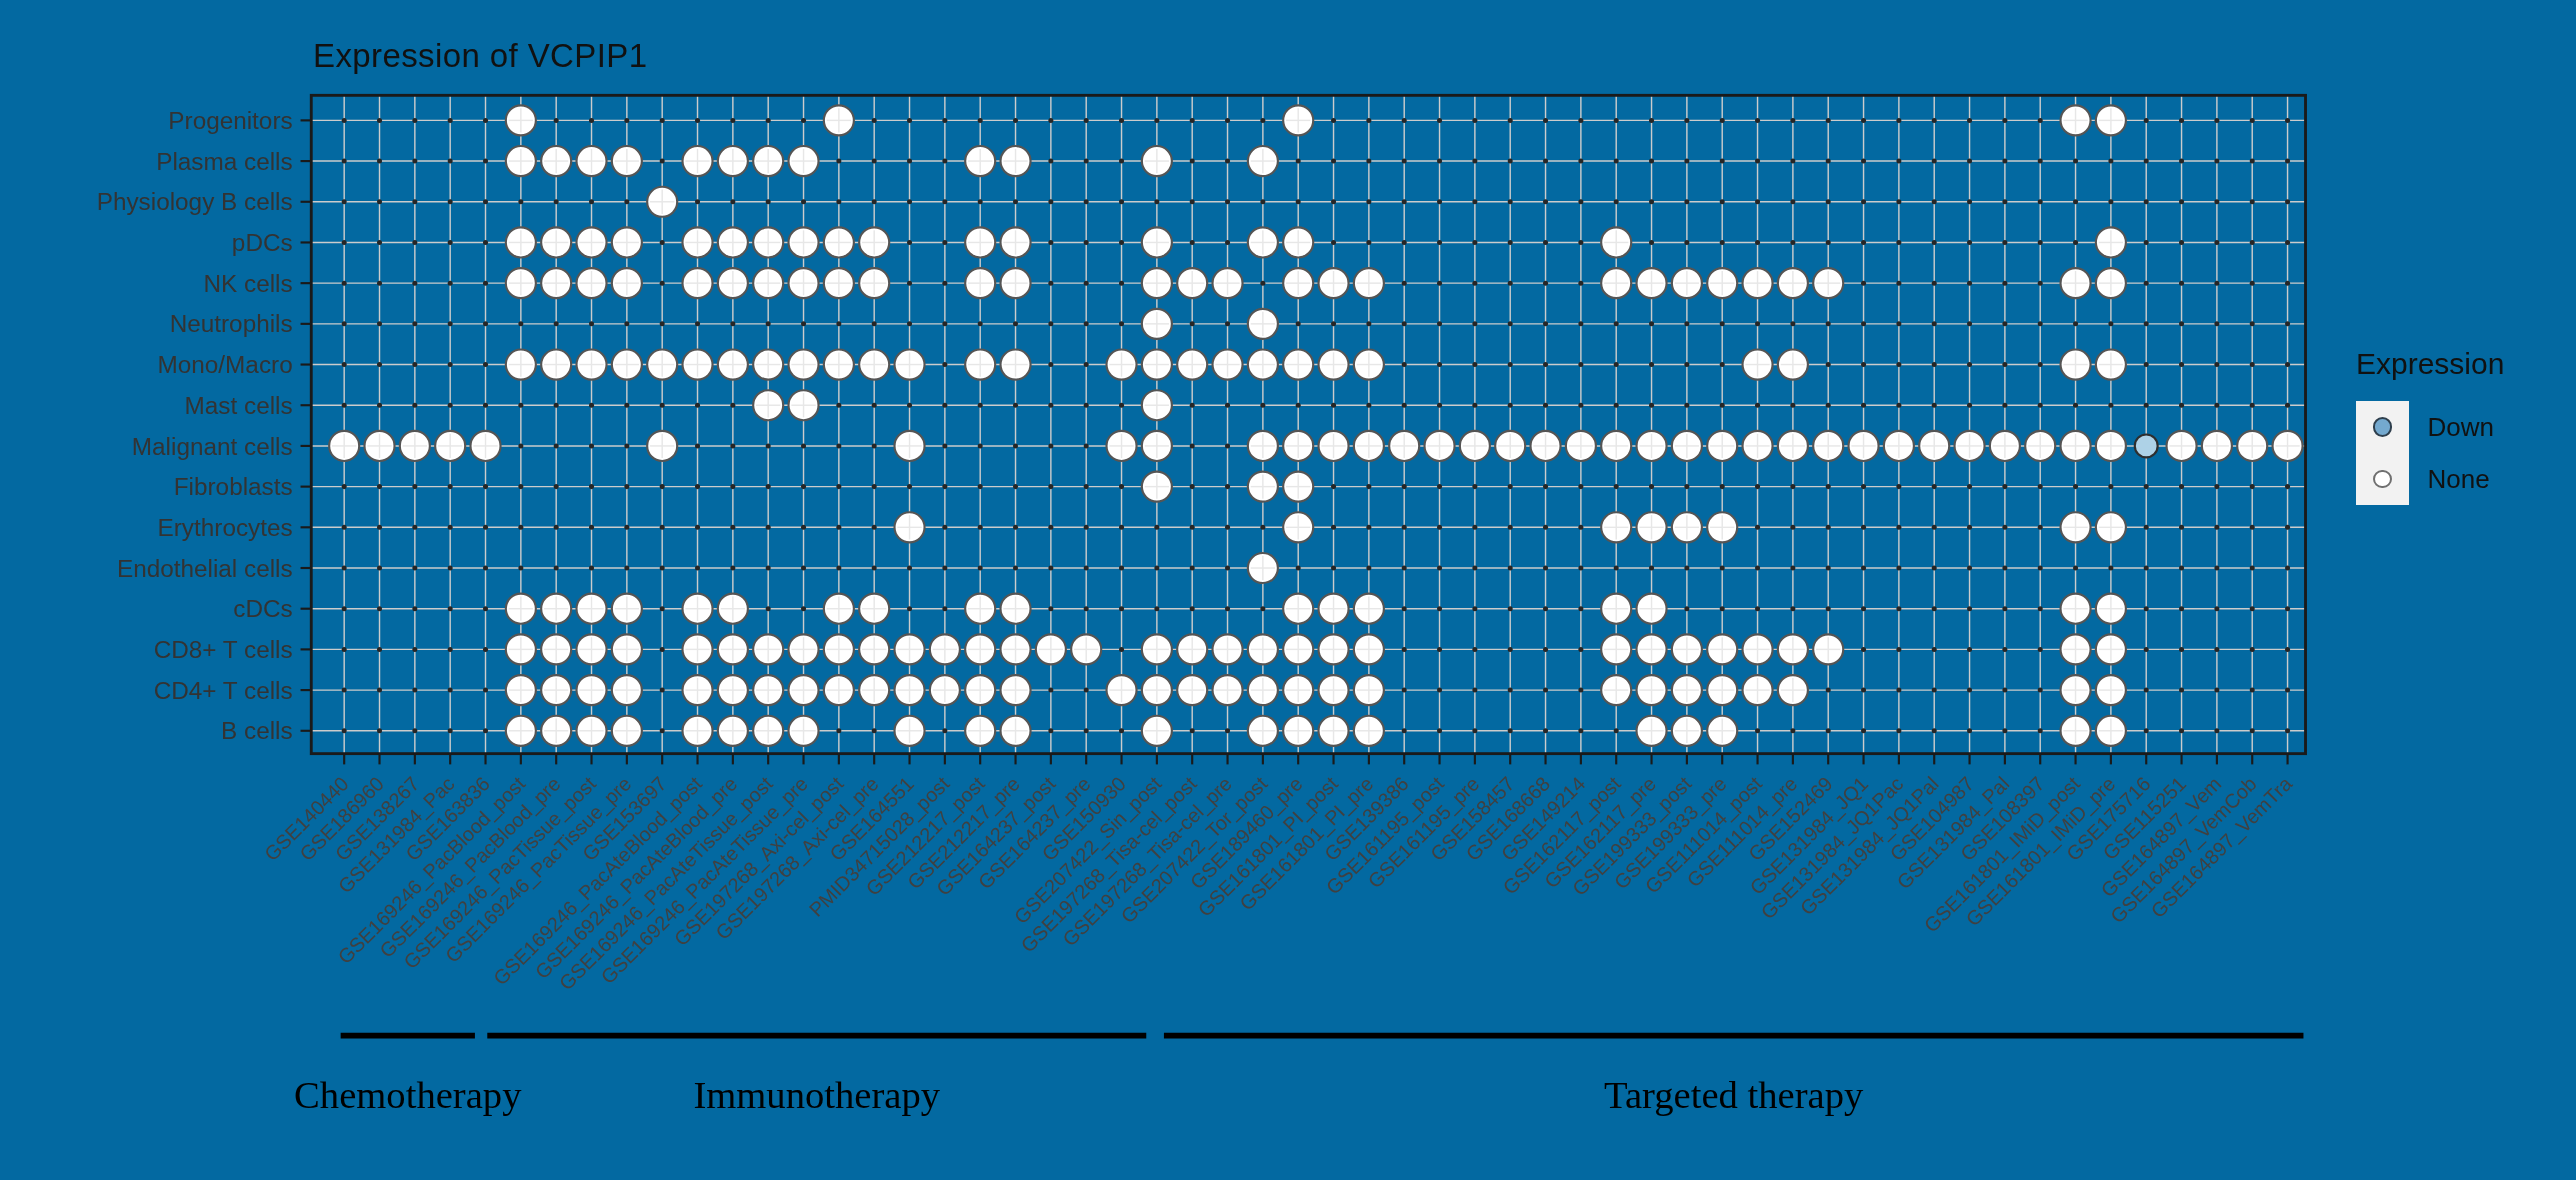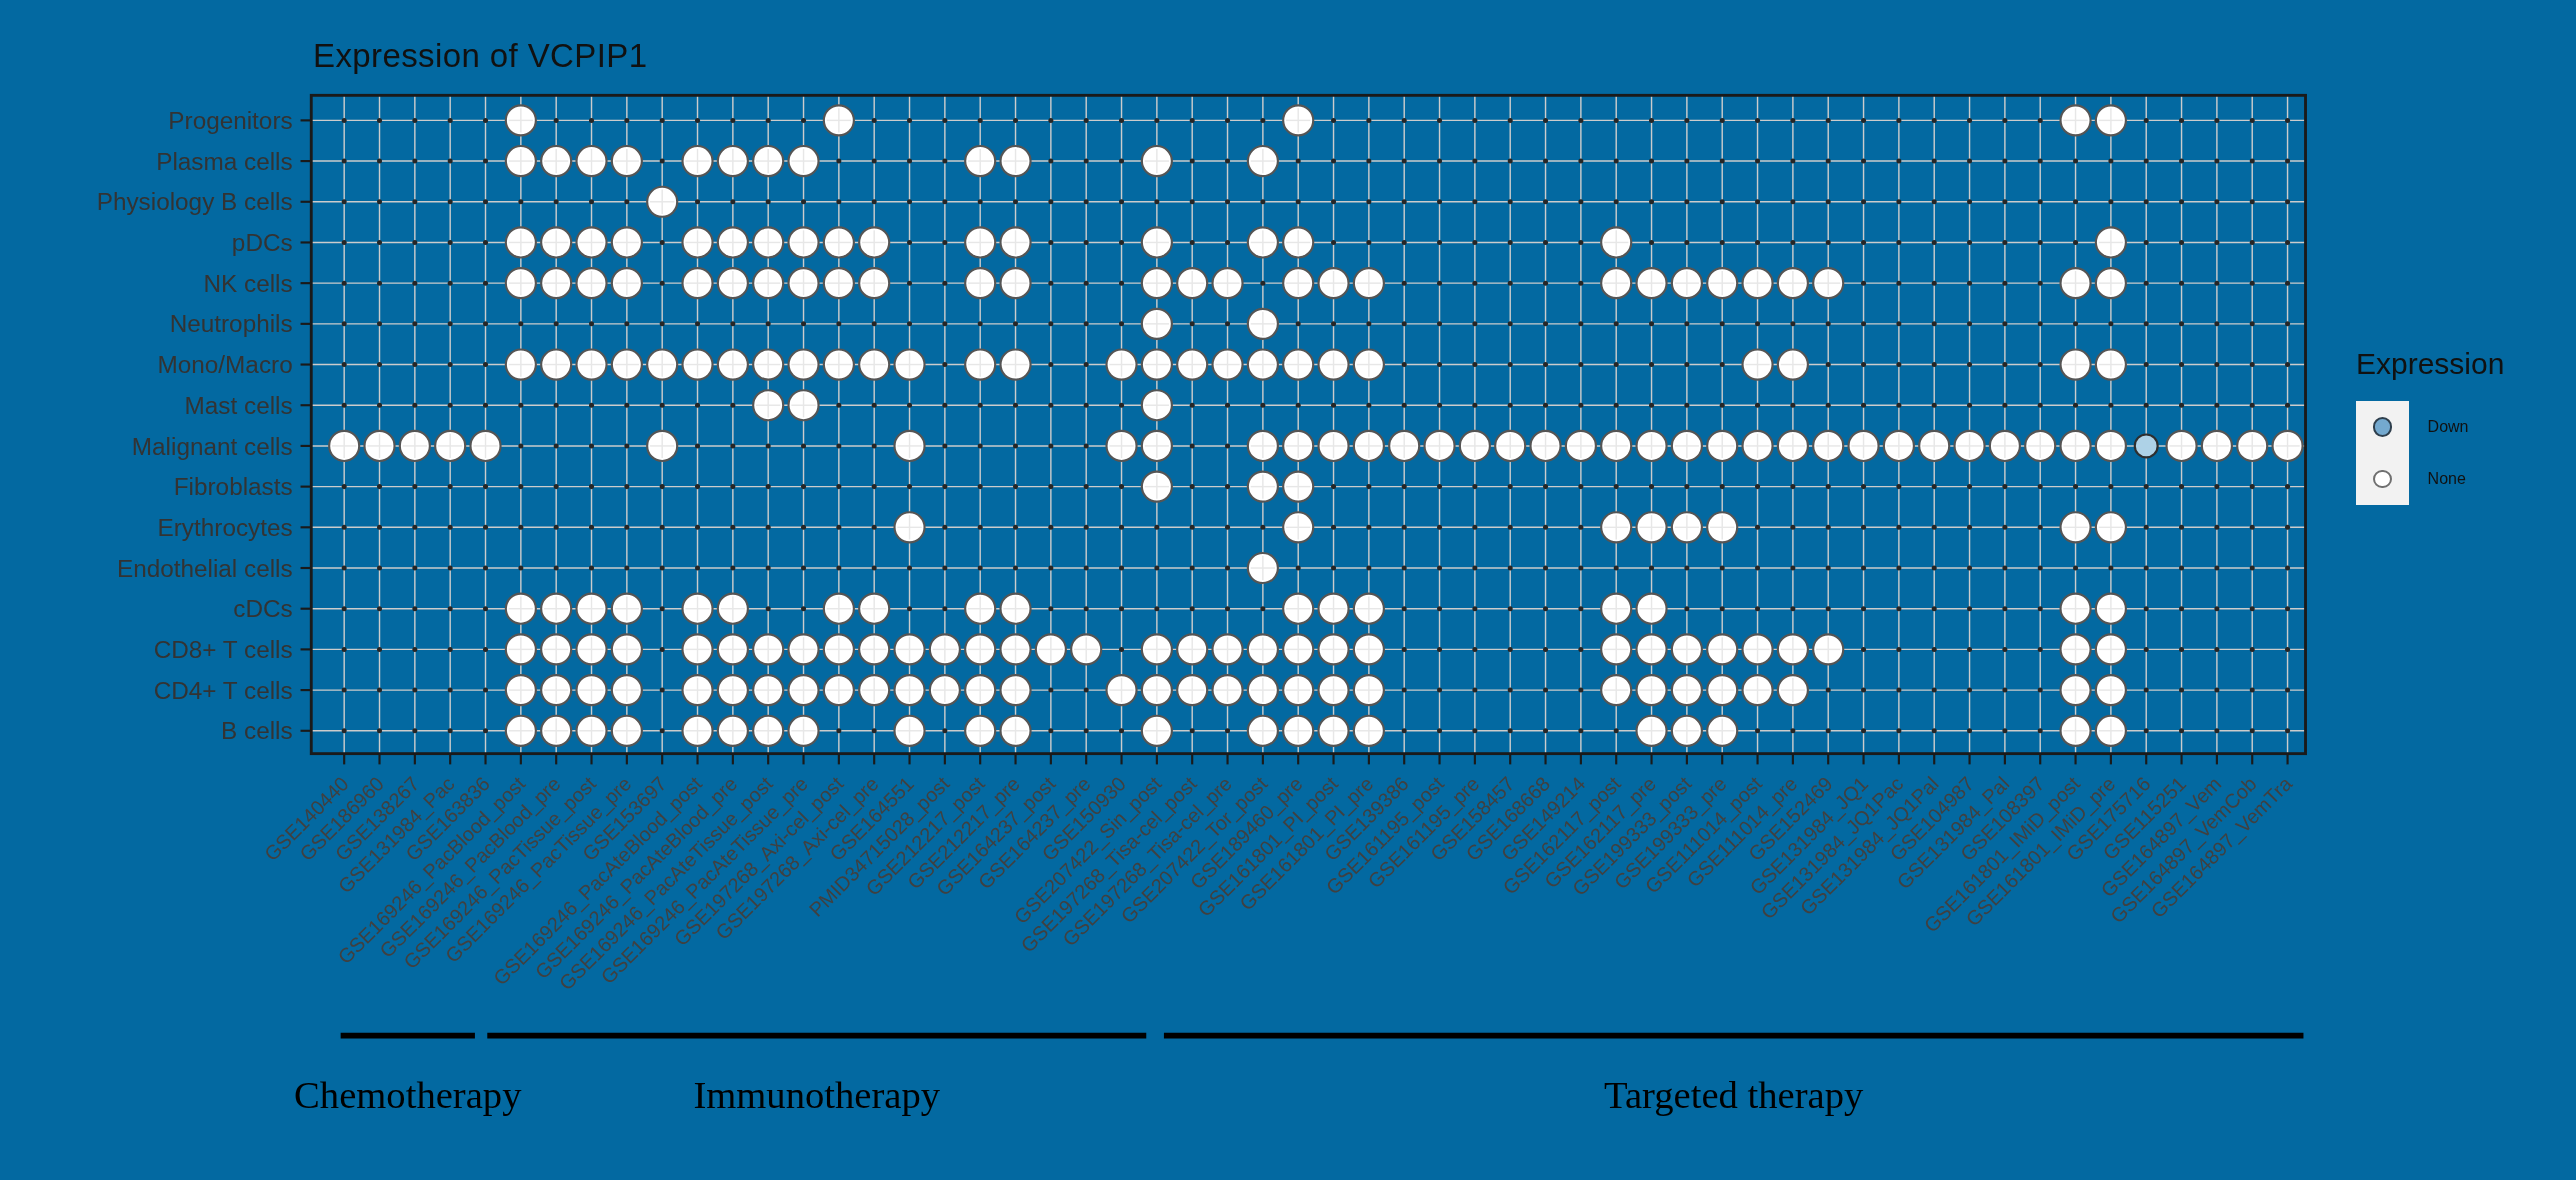--- a/index.html
+++ b/index.html
@@ -9,21 +9,21 @@
                font-weight:500;letter-spacing:0.4px;}
   #chart-svg-holder{position:absolute;left:0;top:0;width:2576px;height:1181px;}
   
   #legend{position:absolute;left:2356px;top:347px;text-align:center;}
   #legend .legend-title{font-size:30px;color:#111;margin-bottom:20px;}
   .legend-row{display:flex;align-items:center;height:52px;}
   .legend-key{width:53px;height:52px;background:#f2f2f2;display:flex;
               align-items:center;justify-content:center;}
   .legend-dot-down{width:15.7px;height:15.7px;border-radius:50%;border:2.1px solid #2e3f4d;}
   .legend-dot-none{width:14.3px;height:14.3px;border-radius:50%;background:#ffffff;border:2.1px solid #707070;}
-  .legend-label{font-size:16px;color:#111;margin-left:18.6px;}
+  .legend-label{font-size:26px;color:#111;margin-left:18.6px;}
 </style>
 </head>
 <body>
 
 <div id="stage">
   <div id="chart-title">Expression of VCPIP1</div>
 
   <div id="chart-svg-holder"><svg width="2576" height="1181" viewBox="0 0 3600 1650">
         <line x1="481" y1="133" x2="481" y2="1053" stroke="#cccccc" stroke-width="2"></line>
         <line x1="530.38" y1="133" x2="530.38" y2="1053" stroke="#cccccc" stroke-width="2"></line>

